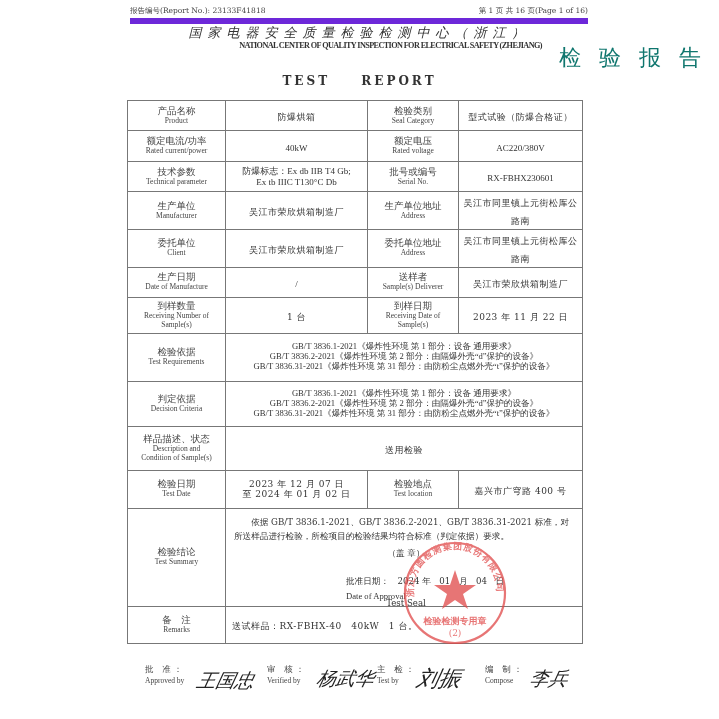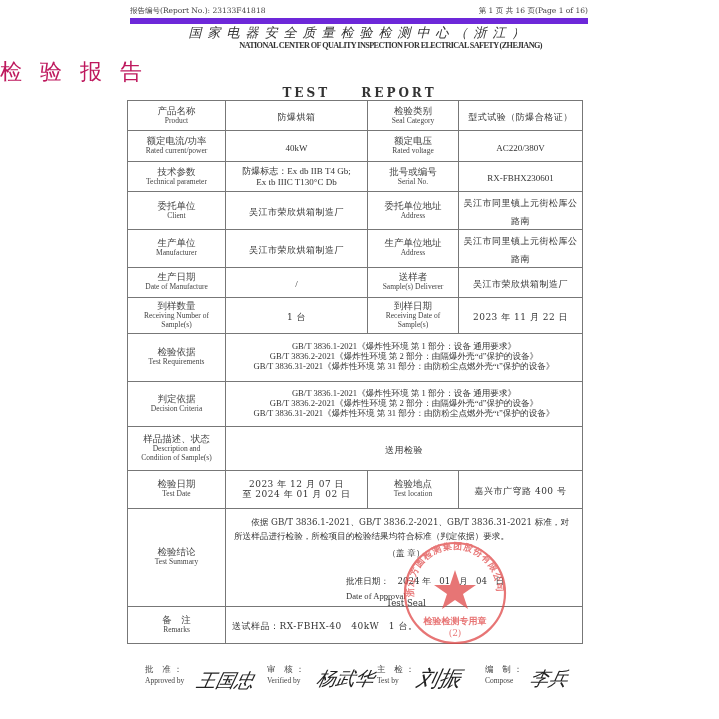--- a/index.html
+++ b/index.html
@@ -4,22 +4,22 @@
 <style>
   html, body { margin:0; padding:0; }
   body { width:719px; height:719px; background:#ffffff; position:relative; overflow:hidden;
          font-family:"DejaVu Serif", "Liberation Serif", serif; color:#333; }
   #top-meta { position:absolute; left:130px; top:6px; width:458px; height:12px; font-size:7.5px; color:#444;
               border-bottom:6px solid #6d28d9; }
   #top-meta .l { position:absolute; left:0; top:0; }
   #top-meta .r { position:absolute; right:0; top:0; }
   #org-cn { position:absolute; left:0; width:719px; top:24px; text-align:center; font-size:13px; letter-spacing:6px; color:#333;font-style:italic; }
   #org-en { position:absolute; left:0; width:719px; top:41px; text-align:center; font-size:8.2px; font-weight:bold; letter-spacing:-0.6px; color:#333; font-family:"Liberation Serif", serif;margin-left:31px; }
-  #title-cn { position:absolute; left:0; width:719px; top:57px; text-align:left; font-size:22px; letter-spacing:18px; color:#be185d; }
-  #title-en { position:absolute; left:0; width:719px; top:86px; text-align:center; font-size:12px; font-weight:bold; letter-spacing:3px; color:#333; word-spacing:24px; }
+  #title-cn { position:absolute; left:0; width:719px; top:43px; text-align:right; font-size:22px; letter-spacing:18px; color:#0f766e; }
+  #title-en { position:absolute; left:0; width:719px; top:74px; text-align:center; font-size:12px; font-weight:bold; letter-spacing:3px; color:#333; word-spacing:24px; }
 
   #report-table { position:absolute; left:127px; top:100px; width:455px; border-collapse:collapse; table-layout:fixed;
                   border:1.5px solid #555; }
   #report-table td { border:1px solid #777; text-align:center; vertical-align:middle; padding:0 2px; line-height:1.15; overflow:hidden; }
   .lbl-cn { font-size:9.5px; color:#444; display:block; }
   .lbl-en { font-size:7.5px; color:#444; display:block; font-family:"Liberation Serif", serif; }
   .val { font-size:9px; color:#333; font-family:"Liberation Serif", serif; }
   .val-cn { font-size:9px; color:#333; letter-spacing:0.5px; }
   .std-line { display:block; font-size:8.6px; color:#333; white-space:nowrap; font-family:"Liberation Serif", serif; }
   .summary-cell { position:relative; text-align:left !important; vertical-align:top !important; }
@@ -93,38 +93,38 @@
           <span class="val" style="display:block">Ex tb IIIC T130°C Db</span>
         </td>
     <td>
           <span class="lbl-cn">批号或编号</span>
           <span class="lbl-en">Serial No.</span>
         </td>
     <td><span class="val">RX-FBHX230601</span></td>
   </tr>
   <tr style="height:30px">
     <td>
+          <span class="lbl-cn">生产单位</span>
+          <span class="lbl-en">Manufacturer</span>
+        </td>
+    <td><span class="val-cn">吴江市荣欣烘箱制造厂</span></td>
+    <td>
+          <span class="lbl-cn">生产单位地址</span>
+          <span class="lbl-en">Address</span>
+        </td>
+    <td><span class="val-cn">吴江市同里镇上元街松厍公路南</span></td>
+  </tr>
+  <tr style="height:30px">
+    <td>
           <span class="lbl-cn">委托单位</span>
           <span class="lbl-en">Client</span>
         </td>
     <td><span class="val-cn">吴江市荣欣烘箱制造厂</span></td>
     <td>
           <span class="lbl-cn">委托单位地址</span>
-          <span class="lbl-en">Address</span>
-        </td>
-    <td><span class="val-cn">吴江市同里镇上元街松厍公路南</span></td>
-  </tr>
-  <tr style="height:30px">
-    <td>
-          <span class="lbl-cn">生产单位</span>
-          <span class="lbl-en">Manufacturer</span>
-        </td>
-    <td><span class="val-cn">吴江市荣欣烘箱制造厂</span></td>
-    <td>
-          <span class="lbl-cn">生产单位地址</span>
           <span class="lbl-en">Address</span>
         </td>
     <td><span class="val-cn">吴江市同里镇上元街松厍公路南</span></td>
   </tr>
   <tr style="height:30px">
     <td>
           <span class="lbl-cn">生产日期</span>
           <span class="lbl-en">Date of Manufacture</span>
         </td>
     <td><span class="val">/</span></td>

